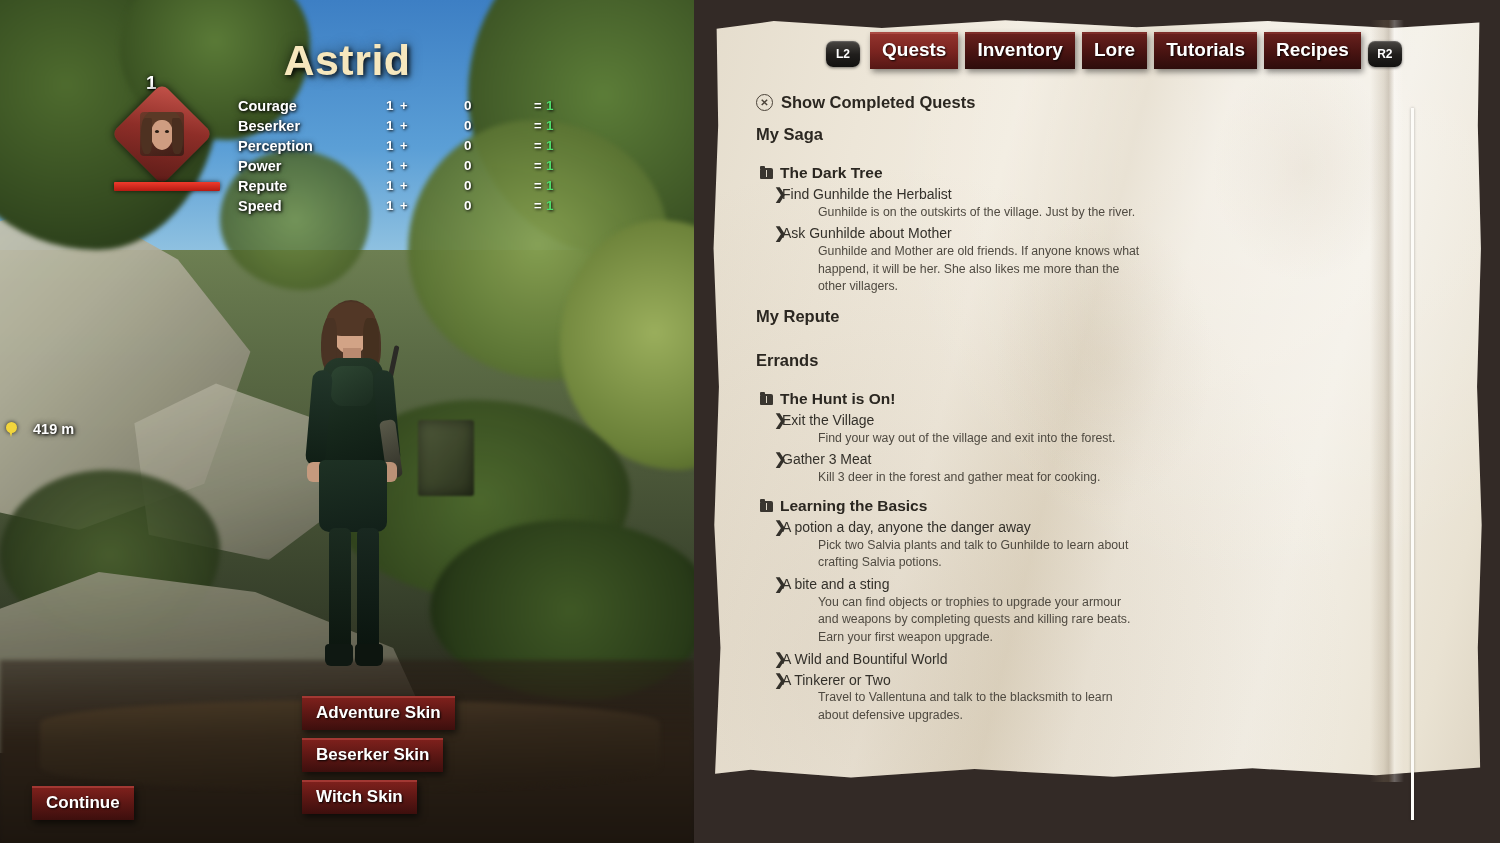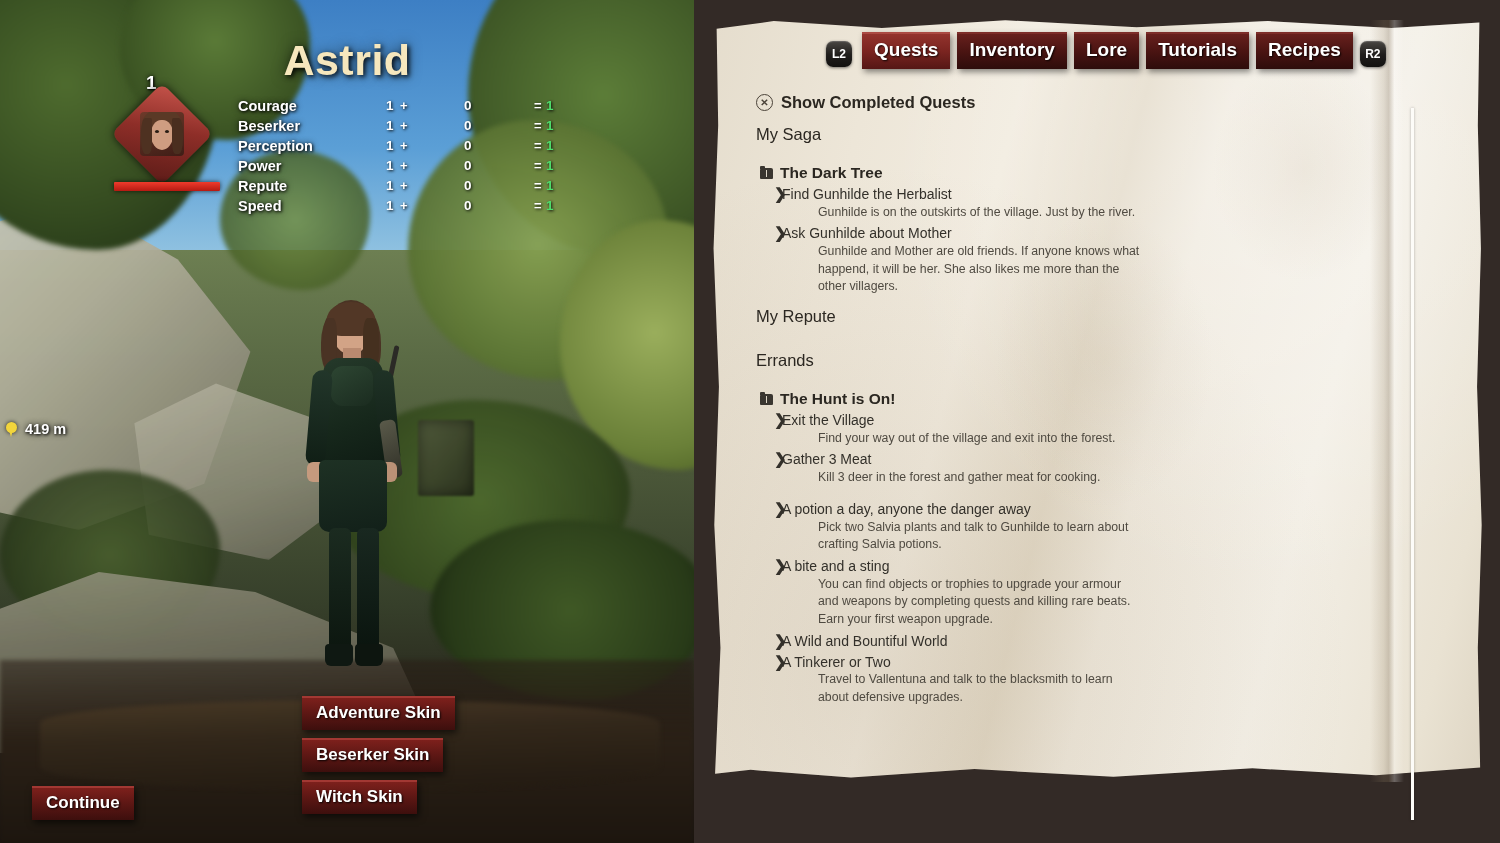--- a/index.html
+++ b/index.html
@@ -144,21 +144,21 @@
   .stat-eq {
     position: absolute; left: 296px; top: 0; font-size: 13px; font-weight: 700; color: #fff;
     text-shadow: 1px 1px 3px rgba(0,0,0,.95);
   }
   .stat-total {
     position: absolute; left: 308px; top: 0; font-size: 13.5px; font-weight: 700; color: #4ddc6a;
     text-shadow: 1px 1px 3px rgba(0,0,0,.95);
   }
 
   
-  #distance-marker { position: absolute; left: 6px; top: 421px; display: flex; align-items: center; gap: 8px; }
+  #distance-marker { position: absolute; left: 6px; top: 421px; display: flex; align-items: center; gap: 16px; }
   .pin { width: 11px; height: 15px; position: relative; }
   .pin::before {
     content:''; position:absolute; left:0; top:0; width:11px; height:11px; border-radius:50% 50% 50% 50%;
     background:#f2d53c; box-shadow: 0 0 4px rgba(0,0,0,.8);
   }
   .pin::after {
     content:''; position:absolute; left:3px; top:8px; border-left:2.5px solid transparent;
     border-right:2.5px solid transparent; border-top:7px solid #f2d53c;
   }
   .dist-text {
@@ -212,21 +212,21 @@
   }
   .page-stain-2 {
     position:absolute; left: 520px; top: 60px; width: 180px; height: 220px;
     background: radial-gradient(ellipse, rgba(186,166,134,.14) 0%, rgba(0,0,0,0) 72%);
     pointer-events:none;
   }
 
   
   #tabbar { position: absolute; left: 0; top: 32px; width: 806px; height: 46px; display: flex; align-items: flex-start; }
   .trig {
-    width: 26px; height: 26px; border-radius: 7px; color: #fff; font-size: 12px; font-weight: 700;
+    width: 34px; height: 26px; border-radius: 7px; color: #fff; font-size: 12px; font-weight: 700;
     display: flex; align-items: center; justify-content: center;
     background: linear-gradient(180deg, #4a4743 0%, #201e1c 52%, #121110 100%);
     box-shadow: 0 1px 3px rgba(0,0,0,.5), inset 0 1px 1px rgba(255,255,255,.18);
     margin-top: 9px;
   }
   .tab {
     color: #fff; font-weight: 700; font-size: 19px;
     padding: 5px 12px 8px 12px;
     text-shadow: 1px 1px 2px rgba(0,0,0,.85);
     box-shadow: 2px 3px 6px rgba(0,0,0,.45);
@@ -242,21 +242,21 @@
   .tgap-lg { width: 10px; }
   #show-completed { position: absolute; left: 756px; top: 93px; display: flex; align-items: center; gap: 8px; cursor: pointer; }
   .xbtn {
     width: 17px; height: 17px; border-radius: 50%; border: 1.4px solid #4a4238;
     display: flex; align-items: center; justify-content: center;
     font-size: 10px; color: #4a4238; font-weight: 700;
   }
   .sc-label { font-size: 16.5px; font-weight: 700; color: #2b2721; }
 
   .section-title {
-    position: absolute; left: 756px; font-size: 16.5px; font-weight: 400; color: #2b2721;
+    position: absolute; left: 756px; font-size: 16.5px; font-weight: 700; color: #2b2721;
   }
   .quest-group { position: absolute; left: 760px; }
   .quest-title-row { display: flex; align-items: center; gap: 7px; }
   .book-icon {
     width: 13px; height: 11px; border-radius: 2px 2px 1px 1px;
     background: #3a3630; position: relative; flex: none;
   }
   .book-icon::before {
     content:''; position:absolute; left:0; top:-2px; width:5px; height:3px; background:#3a3630; border-radius:1px 1px 0 0;
   }
@@ -479,20 +479,24 @@
     <div class="obj">
       <div class="obj-row">
         <span class="chev">❯</span>
         <span class="obj-name">Gather 3 Meat</span>
       </div>
       <div class="obj-desc">Kill 3 deer in the forest and gather meat for cooking.</div>
     </div>
   </div>
 
   <div class="quest-group" style="top:497px;">
+    <div class="quest-title-row">
+      <span class="book-icon"></span>
+      <span class="quest-title">Learning the Basics</span>
+    </div>
     <div class="obj">
       <div class="obj-row">
         <span class="chev">❯</span>
         <span class="obj-name">A potion a day, anyone the danger away</span>
       </div>
       <div class="obj-desc">Pick two Salvia plants and talk to Gunhilde to learn about crafting Salvia potions.</div>
     </div>
     <div class="obj">
       <div class="obj-row">
         <span class="chev">❯</span>

